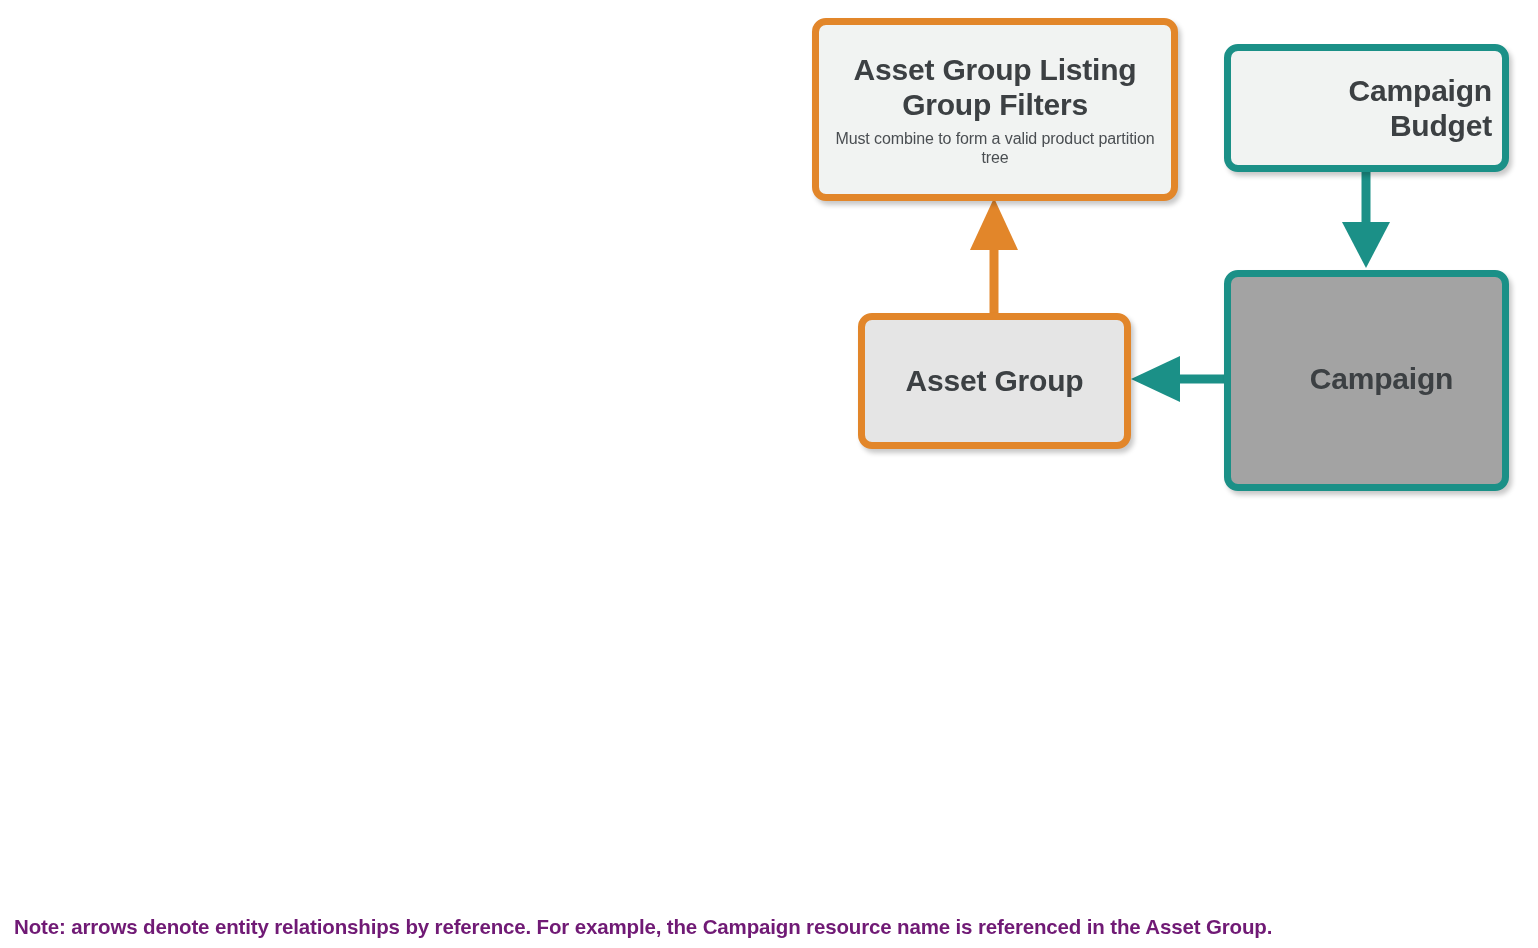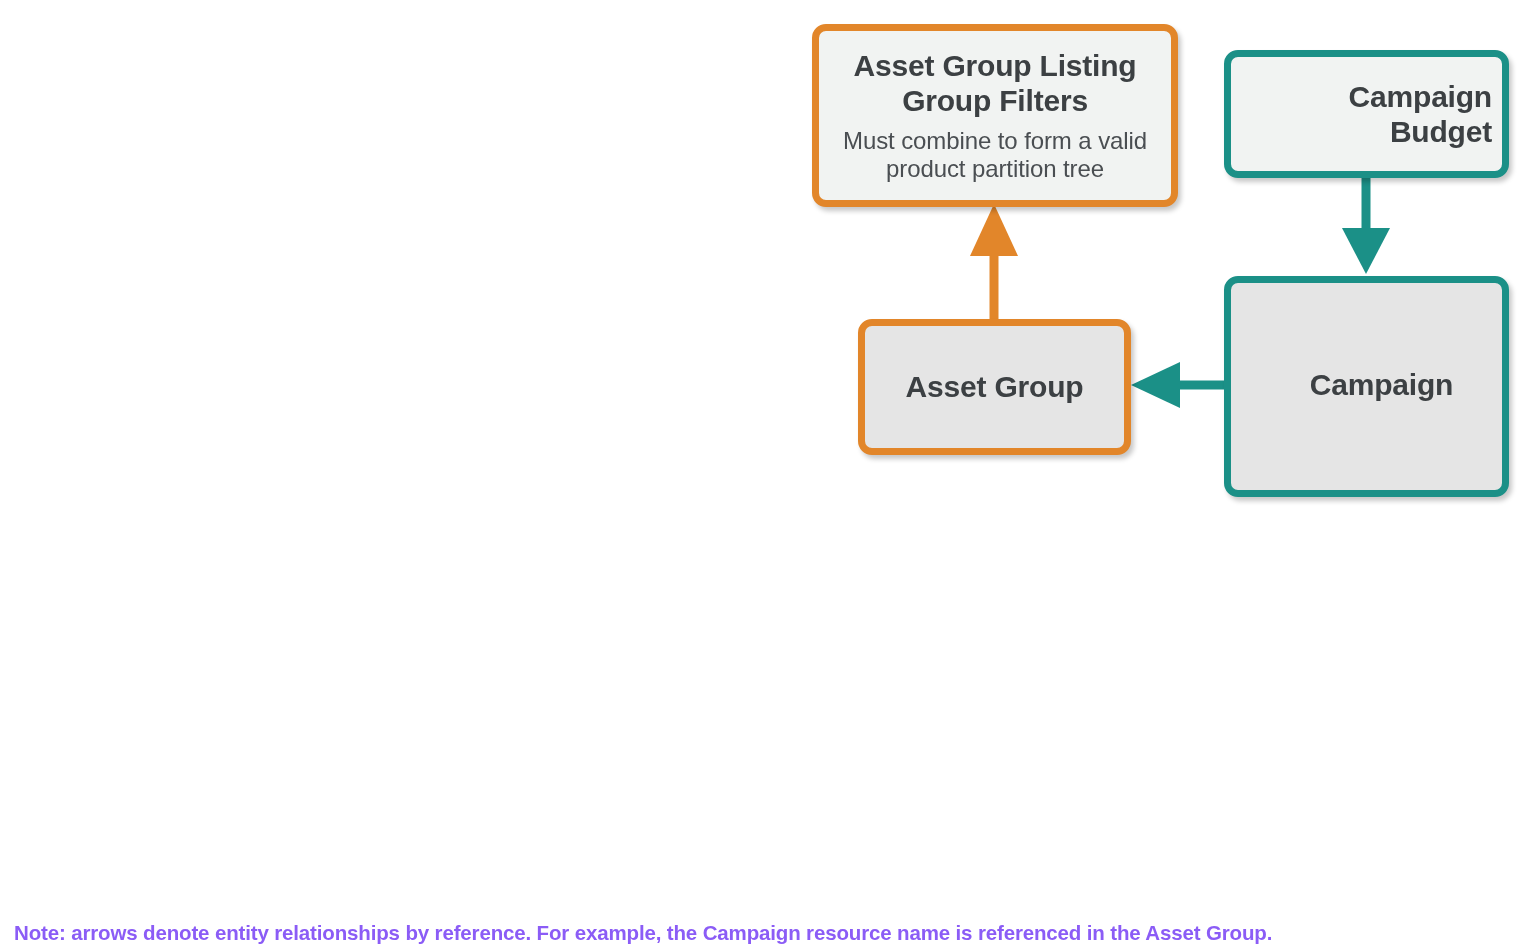--- a/index.html
+++ b/index.html
@@ -15,21 +15,20 @@
     font-family: "Liberation Sans", sans-serif;
     -webkit-font-smoothing: antialiased;
   }
 
   #canvas {
     position: absolute;
     left: 0;
     top: 0;
     width: 1538px;
     height: 848px;
-    margin-top: 6px;
   }
 
   
   #connectors {
     position: absolute;
     left: 0;
     top: 0;
     width: 1538px;
     height: 948px;
     z-index: 1;
@@ -56,21 +55,21 @@
   .node.teal   { border-color: #1B9087; }
 
   .node-title {
     font-size: 30px;
     font-weight: bold;
     color: #3C4043;
     line-height: 1.17;
     letter-spacing: -0.2px;
   }
   .node-desc {
-    font-size: 24px;
+    font-size: 16px;
     font-weight: normal;
     color: #4A4E52;
     line-height: 1.17;
     margin-top: 8px;
     letter-spacing: -0.1px;
   }
 
   
   #node-aglgf {
     left: 812px;  top: 18px;  width: 366px;  height: 183px;
@@ -87,21 +86,21 @@
   #node-campaign .node-title { margin-top: -4px; }
 
   
   #footer-note {
     position: absolute;
     left: 14px;
     top: 915px;
     z-index: 3;
     font-size: 20.5px;
     font-weight: bold;
-    color: #8b5cf6;
+    color: #701a75;
     letter-spacing: -0.15px;
     white-space: nowrap;
   }
 </style>
 </head>
 <body>
 
 <div id="canvas">
 
   <svg id="connectors" viewBox="0 0 1538 948" width="1538" height="948" xmlns="http://www.w3.org/2000/svg">
@@ -128,19 +127,19 @@
   </div>
 
   <div class="node teal" id="node-campaign-budget" style="border-color: rgb(27, 144, 135); background: rgb(241, 243, 242);">
     <div class="node-title">Campaign Budget</div>
   </div>
 
   <div class="node orange" id="node-asset-group" style="border-color: rgb(226, 134, 42); background: #e5e5e5;">
     <div class="node-title">Asset Group</div>
   </div>
 
-  <div class="node teal" id="node-campaign" style="border-color: rgb(27, 144, 135); background: #e5e5e5; padding-left: 40px;">
+  <div class="node teal" id="node-campaign" style="border-color: rgb(27, 144, 135); background: #a3a3a3; padding-left: 40px;">
     <div class="node-title">Campaign</div>
   </div>
 
   <div id="footer-note">Note: arrows denote entity relationships by reference. For example, the Campaign resource name is referenced in the Asset Group.</div>
 
 </div>
 
 </body></html>

